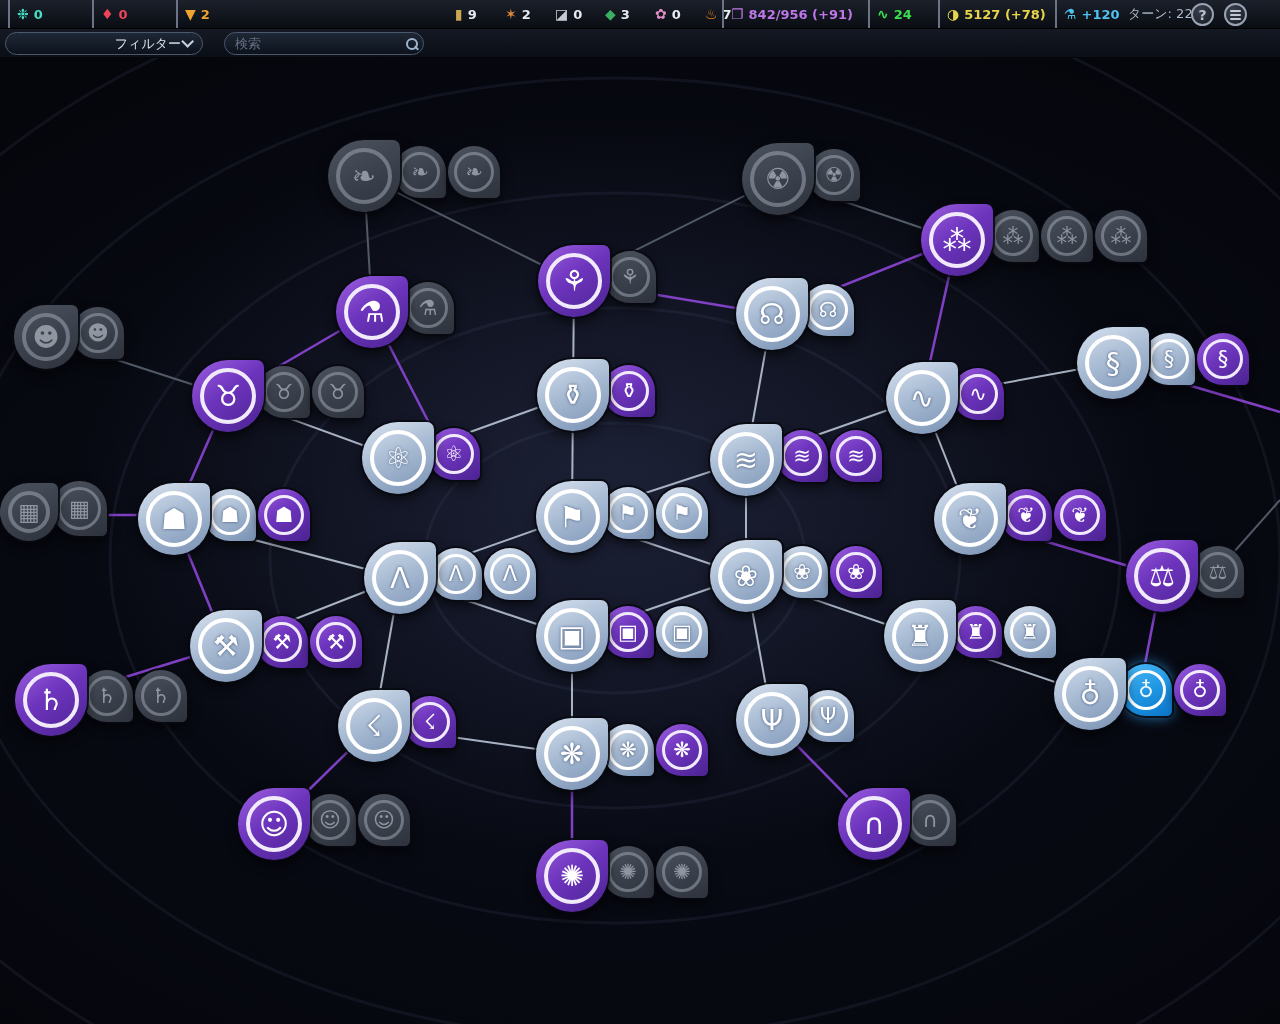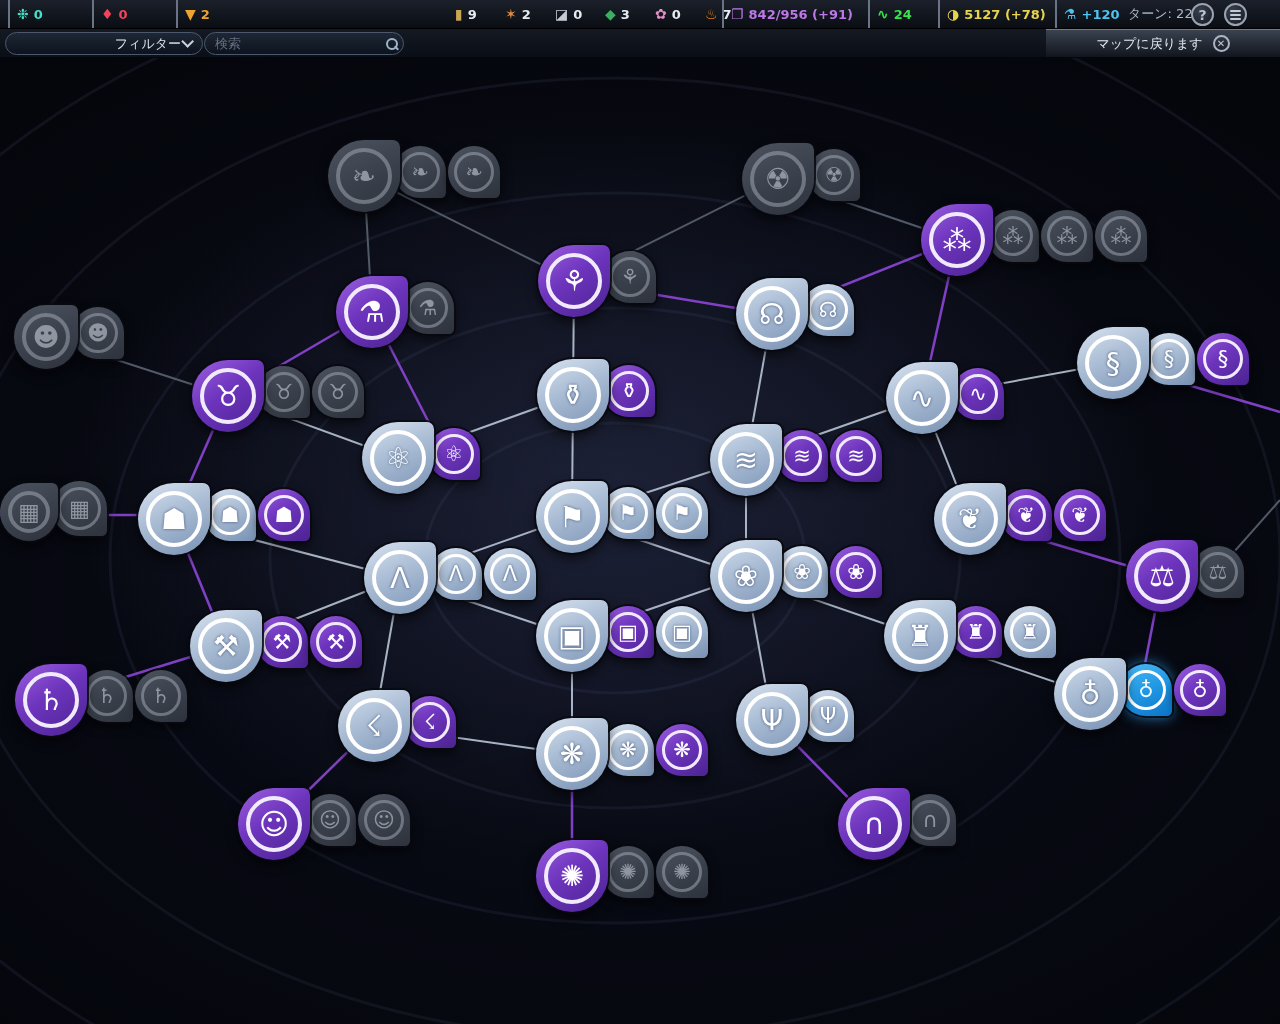--- a/index.html
+++ b/index.html
@@ -24,21 +24,21 @@
   .bars i { display:block; width:11px; height:2px; background:#c2cad6; border-radius:1px; }
 
   
   .filterbar { position:absolute; left:0; top:29px; width:1280px; height:29px;
                background:linear-gradient(#141923,#0a0e15); border-bottom:1px solid #04060a;
                z-index:50; }
   .pill { position:absolute; top:3px; height:23px; border-radius:12px;
           border:1px solid #4b586e; display:flex; align-items:center;
           background:linear-gradient(#1e2735,#0d131d); color:#dfe7f2; font-size:13px; }
   .pill-filter { left:5px; width:198px; padding:0 12px; justify-content:flex-end; cursor:pointer; }
-  .pill-search { left:204px; width:200px; padding:0 10px; }
+  .pill-search { left:224px; width:200px; padding:0 10px; }
   .pill-search input { flex:1; background:transparent; border:none; outline:none;
                        color:#dfe7f2; font-size:13px; font-family:inherit; }
   .pill-search input::placeholder { color:#667082; }
   .chev { width:9px; height:9px; border-right:2px solid #c6d0de; border-bottom:2px solid #c6d0de;
           transform:rotate(45deg) translateY(-3px); }
   .mag { position:relative; width:12px; height:12px; }
   .mag::before { content:""; position:absolute; left:1px; top:0; width:8px; height:8px;
                  border:2px solid #9fb4cc; border-radius:50%; }
   .mag::after { content:""; position:absolute; left:9px; top:9px; width:5px; height:2px;
                 background:#9fb4cc; transform:rotate(45deg); }
@@ -157,24 +157,20 @@
   </header>
 
   <div class="filterbar">
     <div class="pill pill-filter">
       <span>フィルター</span>
       <span class="chev"></span>
     </div>
     <div class="pill pill-search">
       <input type="text" placeholder="検索" style="">
       <span class="mag"></span>
-    </div>
-    <div class="map-btn">
-      <span>マップに戻ります</span>
-      <span class="xcirc">✕</span>
     </div>
   </div>
 
   <div class="web">
     <svg id="rings" width="1280" height="966">
       <g fill="none" stroke="#5a6488" stroke-opacity="0.13" stroke-width="3">
         <ellipse cx="615" cy="500" rx="190" ry="135"></ellipse>
         <ellipse cx="615" cy="500" rx="345" ry="250"></ellipse>
         <ellipse cx="615" cy="500" rx="505" ry="365"></ellipse>
         <ellipse cx="615" cy="500" rx="665" ry="480"></ellipse>

